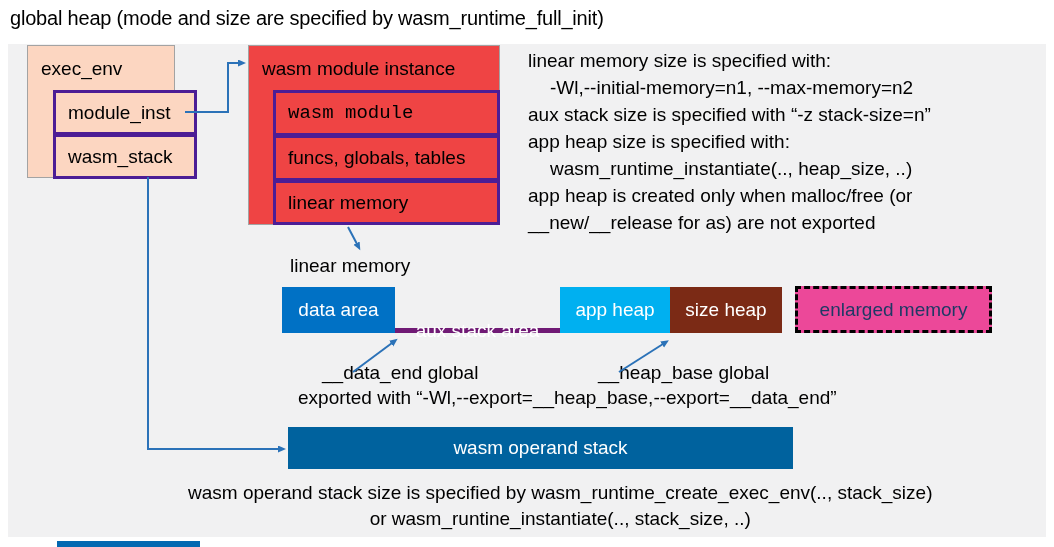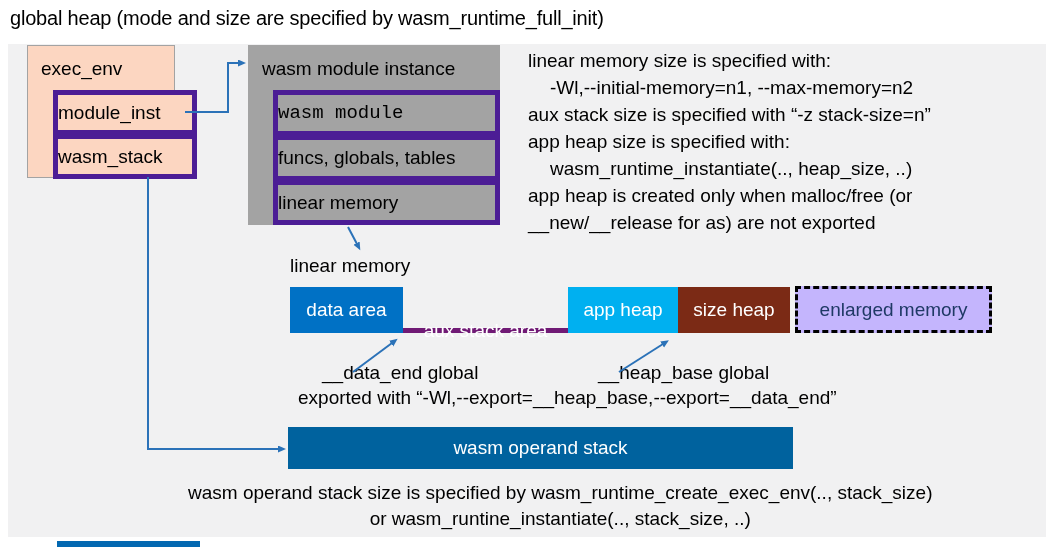--- a/index.html
+++ b/index.html
@@ -2,43 +2,43 @@
 <html><head>
 <meta charset="utf-8">
 <style>
   html,body{margin:0;padding:0;background:#fff;}
   .canvas{position:relative;width:1054px;height:547px;background:#ffffff;
           font-family:"Liberation Sans",sans-serif;color:#000;overflow:hidden;}
   .title{position:absolute;left:10px;top:7px;font-size:20px;letter-spacing:-0.2px;}
   .panel{position:absolute;left:8px;top:44px;width:1038px;height:493px;background:#f1f1f2;}
   .box{position:absolute;border:1px solid #a3a3a3;box-sizing:border-box;font-size:19px;z-index:1;}
   .salmon{background:#fcd6c1;}
-  .cream{background:#a3a3a3;}
+  .cream{background:#ef4444;}
   .hdr{position:absolute;left:0;top:0;right:0;padding-left:13px;}
-  .sub{position:absolute;border:5px solid #4c1d95;box-sizing:border-box;
-       display:flex;align-items:center;}
+  .sub{position:absolute;border:3px solid #4c1d95;box-sizing:border-box;
+       display:flex;align-items:center;padding-left:12px;}
   .exec-env{left:27px;top:45px;width:148px;height:133px;}
   .exec-env .hdr{height:45px;line-height:45px;}
   .exec-env .s1{left:25px;top:44px;width:144px;height:45px;}
   .exec-env .s2{left:25px;top:88px;width:144px;height:45px;}
   .mod-inst{left:248px;top:45px;width:252px;height:180px;}
   .mod-inst .hdr{height:45px;line-height:45px;}
   .mod-inst .m1{left:24px;top:44px;width:227px;height:46px;font-family:Liberation Mono, monospace;}
   .mod-inst .m2{left:24px;top:89px;width:227px;height:46px;}
   .mod-inst .m3{left:24px;top:134px;width:227px;height:45px;}
   .notes-right{position:absolute;left:528px;top:47px;width:515px;font-size:19px;line-height:27px;z-index:1;}
   .notes-right .indent{padding-left:22px;}
   .lm-label{position:absolute;left:290px;top:255px;font-size:19px;z-index:1;}
-  .lm-bar{position:absolute;left:290px;top:287px;height:46px;display:flex;z-index:1;border-radius:11px;}
+  .lm-bar{position:absolute;left:282px;top:287px;height:46px;display:flex;z-index:1;border-radius:11px;}
   .seg{display:flex;align-items:center;justify-content:center;color:#fff;font-size:19px;}
   .seg-data{width:113px;background:#0071c5;}
   .seg-aux{width:165px;background:#701a75;margin-top:41px;}
   .seg-app{width:110px;background:#00b0f0;}
   .seg-libc{width:112px;background:#7b2a15;}
-  .enlarged{position:absolute;left:795px;top:286px;width:197px;height:47px;background:#c4b5fd;
+  .enlarged{position:absolute;left:795px;top:286px;width:197px;height:47px;background:#ec4899;
             border:3px dashed #000;box-sizing:border-box;display:flex;align-items:center;
             justify-content:center;color:#1f3965;font-size:19px;z-index:1;}
   .ann{position:absolute;font-size:19px;z-index:1;}
   .ann-dataend{left:322px;top:362px;}
   .ann-heapbase{left:598px;top:362px;}
   .ann-exported{left:298px;top:387px;}
   .operand{position:absolute;left:288px;top:427px;width:505px;height:42px;background:#00629e;
            display:flex;align-items:center;justify-content:center;color:#fff;font-size:19px;z-index:1;}
   .notes-bottom{position:absolute;left:188px;top:480px;font-size:19px;line-height:26px;z-index:1;text-align:center;}
   .strip{position:absolute;left:57px;top:541px;width:143px;height:6px;background:#0368b1;z-index:1;}

